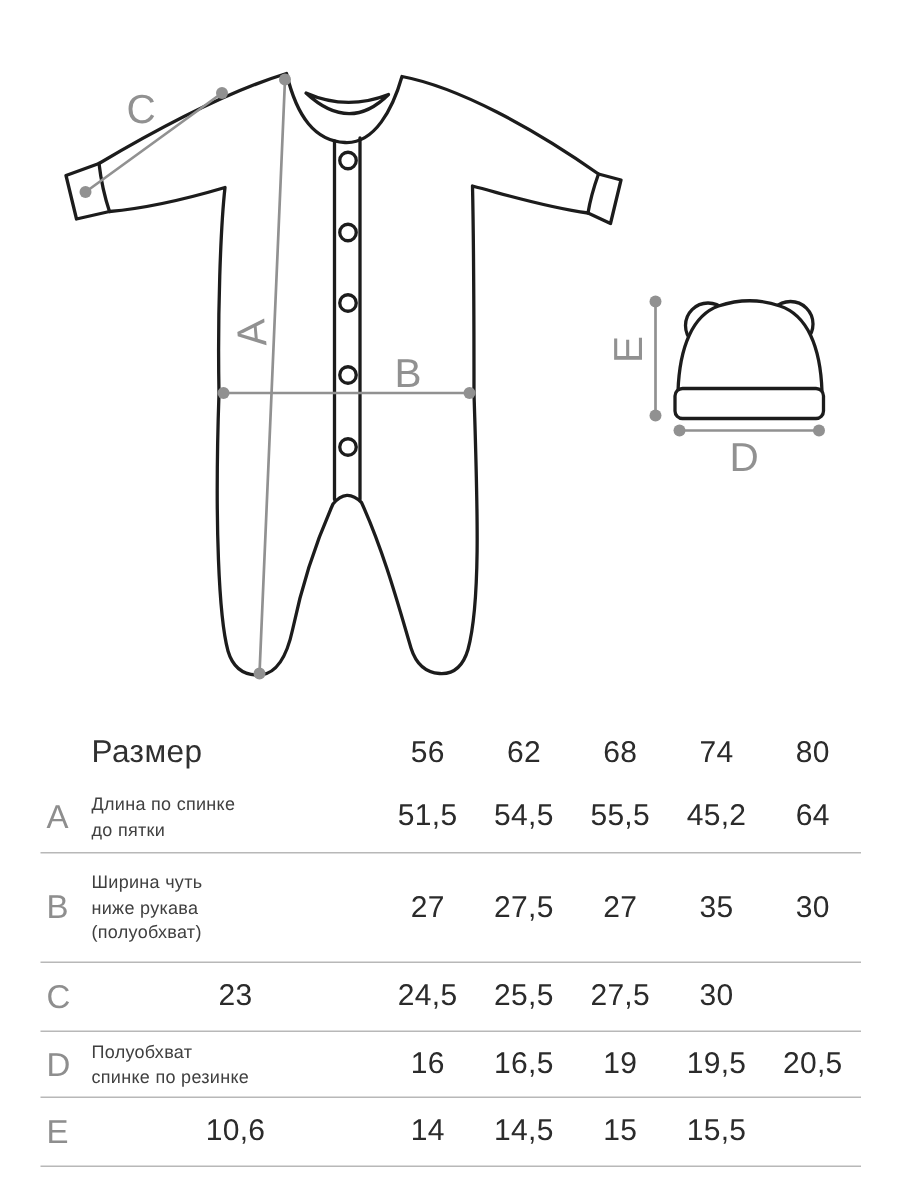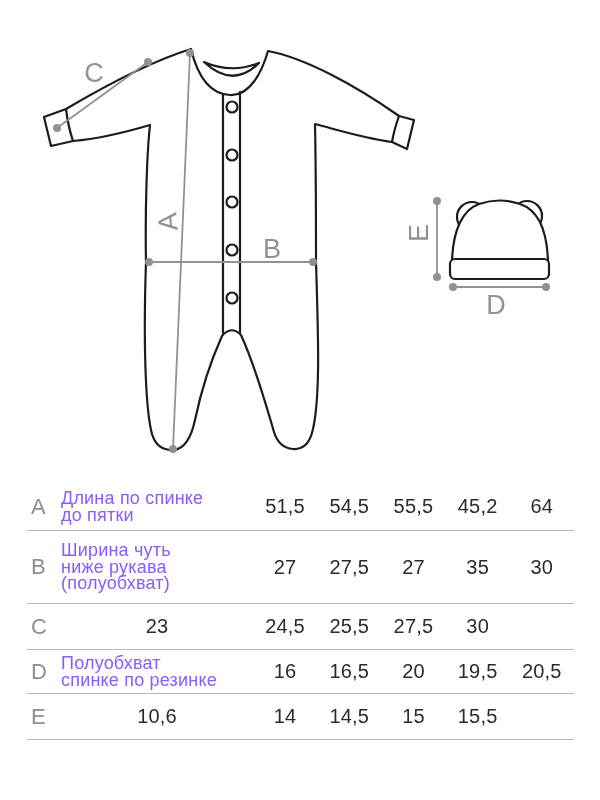--- a/index.html
+++ b/index.html
@@ -21,21 +21,21 @@
   .row-a{height:47px;}
   .row-b{height:72px;}
   .row-c{height:45px;}
   .row-d{height:43px;}
   .row-e{height:45px;}
   .cell{min-width:0;}
   .letter{
     font-size:22px;color:#8e8e8e;padding-left:4px;letter-spacing:.5px;
   }
   .desc{
-    font-size:18px;line-height:16.5px;color:#8b5cf6;white-space:pre-line;
+    font-size:12px;line-height:16.5px;color:#404040;white-space:pre-line;
     padding-right:4px;letter-spacing:.2px;
   }
   .title{font-size:21px;color:#303030;letter-spacing:.3px;}
   .val{
     text-align:center;font-size:20px;color:#2b2b2b;letter-spacing:.2px;
   }
   svg text{
     font-family:"Liberation Sans", sans-serif;
   }
 </style>
@@ -117,20 +117,29 @@
         <text x="167" y="232" text-anchor="middle" transform="rotate(-95 167 222)">A</text>
         <text x="272" y="258" text-anchor="middle">B</text>
         <text x="418" y="243" text-anchor="middle" transform="rotate(-90 418 233)">E</text>
         <text x="496" y="314" text-anchor="middle">D</text>
       </g>
     </g>
   </svg>
 
   <div class="size-table">
 
+    <div class="trow row-head">
+      <div class="cell letter"></div>
+      <div class="cell title">Размер</div>
+      <div class="cell val title">56</div>
+      <div class="cell val title">62</div>
+      <div class="cell val title">68</div>
+      <div class="cell val title">74</div>
+      <div class="cell val title">80</div>
+    </div>
 
     <div class="trow data row-a">
       <div class="cell letter">A</div>
       <div class="cell desc">Длина по спинке
 до пятки</div>
       <div class="cell val">51,5</div>
       <div class="cell val">54,5</div>
       <div class="cell val">55,5</div>
       <div class="cell val">45,2</div>
       <div class="cell val">64</div>
@@ -156,21 +165,21 @@
       <div class="cell val">27,5</div>
       <div class="cell val">30</div>
     </div>
 
     <div class="trow data row-d">
       <div class="cell letter">D</div>
       <div class="cell desc">Полуобхват
 спинке по резинке</div>
       <div class="cell val">16</div>
       <div class="cell val">16,5</div>
-      <div class="cell val">20</div>
+      <div class="cell val">19</div>
       <div class="cell val">19,5</div>
       <div class="cell val">20,5</div>
     </div>
 
     <div class="trow data row-e">
       <div class="cell letter">E</div>
       <div class="cell val">10,6</div>
       <div class="cell val">14</div>
       <div class="cell val">14,5</div>
       <div class="cell val">15</div>

